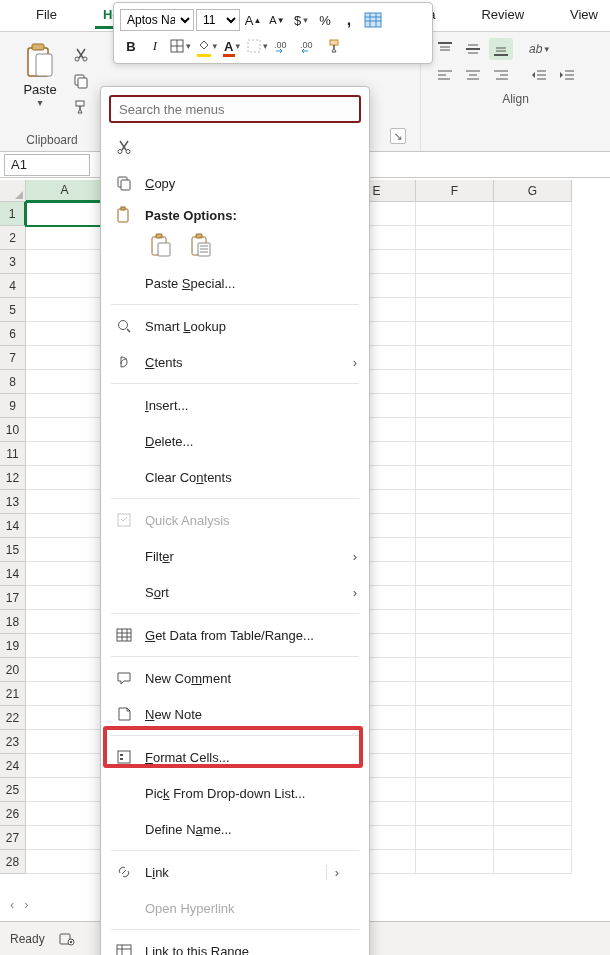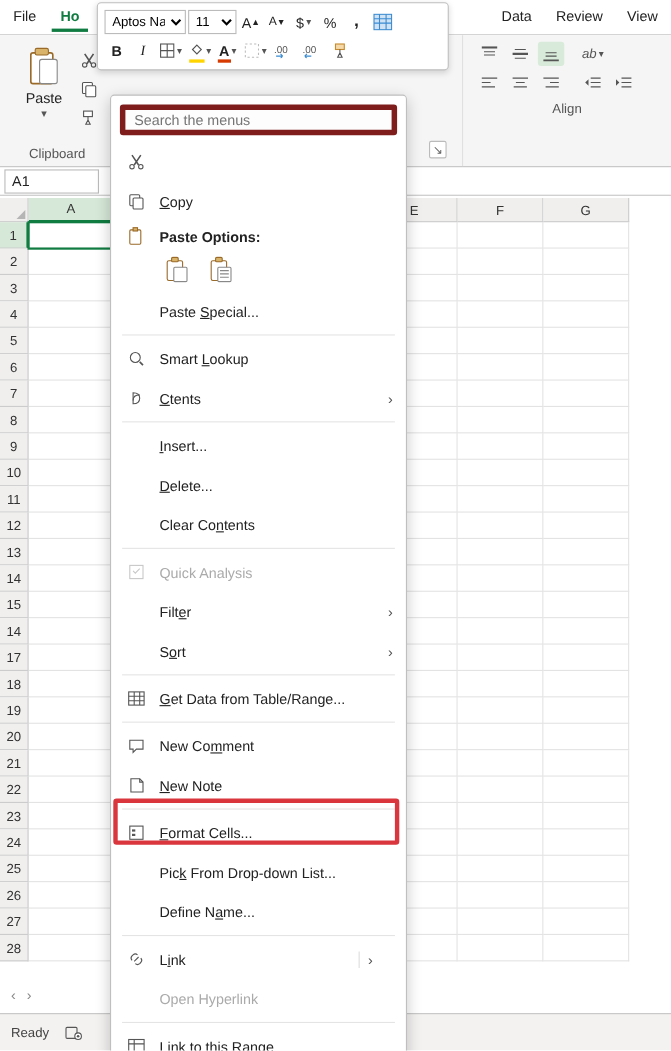--- a/index.html
+++ b/index.html
@@ -20,20 +20,21 @@
     align-items: center;
     height: 32px;
     border-bottom: 1px solid #d0d0d0;
     padding: 0 4px;
     gap: 6px;
   }
   .tab {
     padding: 4px 8px;
     cursor: pointer;
     border-bottom: 3px solid transparent;
+    margin-left: 24px;
   }
   .tab.active { border-bottom-color: #107c41; font-weight: 600; color:#107c41;}
   .tab.partial-right { color:#222;}
   
   .ribbon {
     height: 120px;
     border-bottom: 1px solid #c5c5c5;
     position: relative;
     background: #f5f5f5;
   }
@@ -48,21 +49,21 @@
   .clipboard-group { left: 0; width: 104px; }
   .paste-btn {
     position: absolute; left: 10px; top: 10px; width: 60px; text-align:center;
   }
   .paste-icon { width: 36px; height: 40px; margin: 0 auto; }
   .paste-caret { font-size:10px; color:#555;}
   .side-icons { position:absolute; left:72px; top:14px; display:flex; flex-direction:column; gap:8px;}
   .mini-icon { width:18px; height:18px; display:flex; align-items:center; justify-content:center; color:#555;}
   
   .mini-toolbar {
-    position:absolute; left:88px; top:2px; width:320px;
+    position:absolute; left:113px; top:2px; width:320px;
     background:#fff; border:1px solid #bfbfbf; border-radius:4px;
     box-shadow:0 2px 6px rgba(0,0,0,.15);
     padding:4px 6px;
   }
   .mt-row { display:flex; align-items:center; gap:2px; flex-wrap:nowrap; height:26px;}
   .mt-btn { min-width:22px; height:22px; display:flex; align-items:center; justify-content:center; border-radius:3px; cursor:pointer; padding:0 2px;}
   .mt-sel { height:22px; font-size:12px; border:1px solid #bbb; background:#fff; padding:0 2px;}
   .caret { font-size:9px; color:#555; margin-left:2px;}
   .color-underline { position:relative;}
   .color-underline .bar { position:absolute; bottom:2px; left:4px; right:6px; height:3px;}
@@ -103,21 +104,21 @@
   
   .context-menu {
     position:absolute; left:100px; top:86px; width:270px;
     background:#fff; border:1px solid #bfbfbf; border-radius:4px;
     box-shadow:0 4px 14px rgba(0,0,0,.22);
     padding:4px 0 6px;
     z-index:50;
   }
   .cm-search { margin:4px 8px 6px; }
   .cm-search input{
-    width:100%; height:28px; border:5px solid #7f1d1d; border-radius:3px;
+    width:100%; height:28px; border:2px solid #7f1d1d; border-radius:3px;
     padding:0 8px; font-size:13px; background:#fdfdfd; color:#555;
   }
   .cm-item {
     display:flex; align-items:center; gap:12px;
     padding:0 14px; height:36px; cursor:pointer; position:relative;
   }
   .cm-item.disabled{ color:#aaa; cursor:default;justify-content:space-between;}
   .cm-icon{ width:18px; display:flex; align-items:center; justify-content:center; color:#555; flex-shrink:0;}
   .cm-item.disabled .cm-icon{ color:#c8c8c8;}
   .cm-label{ flex:1;}

